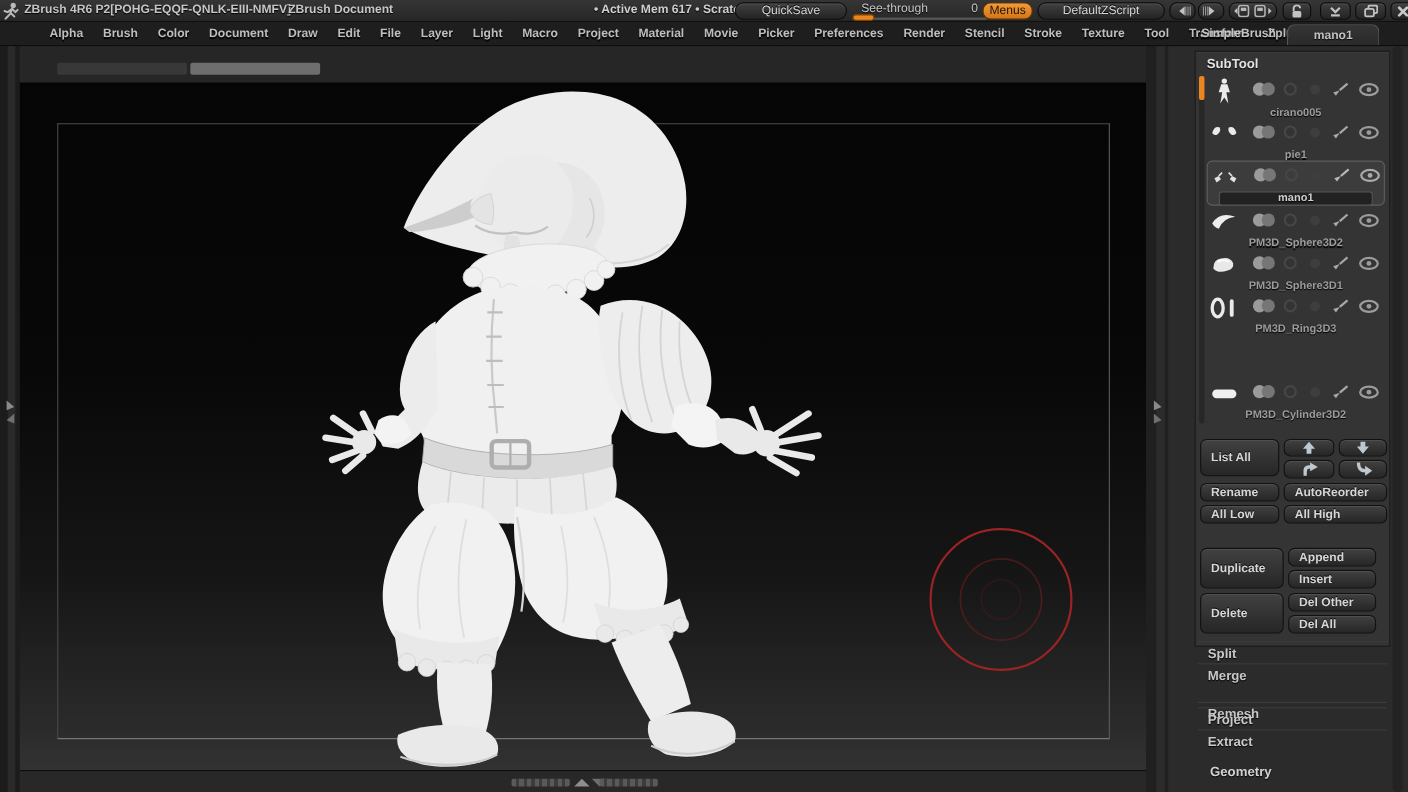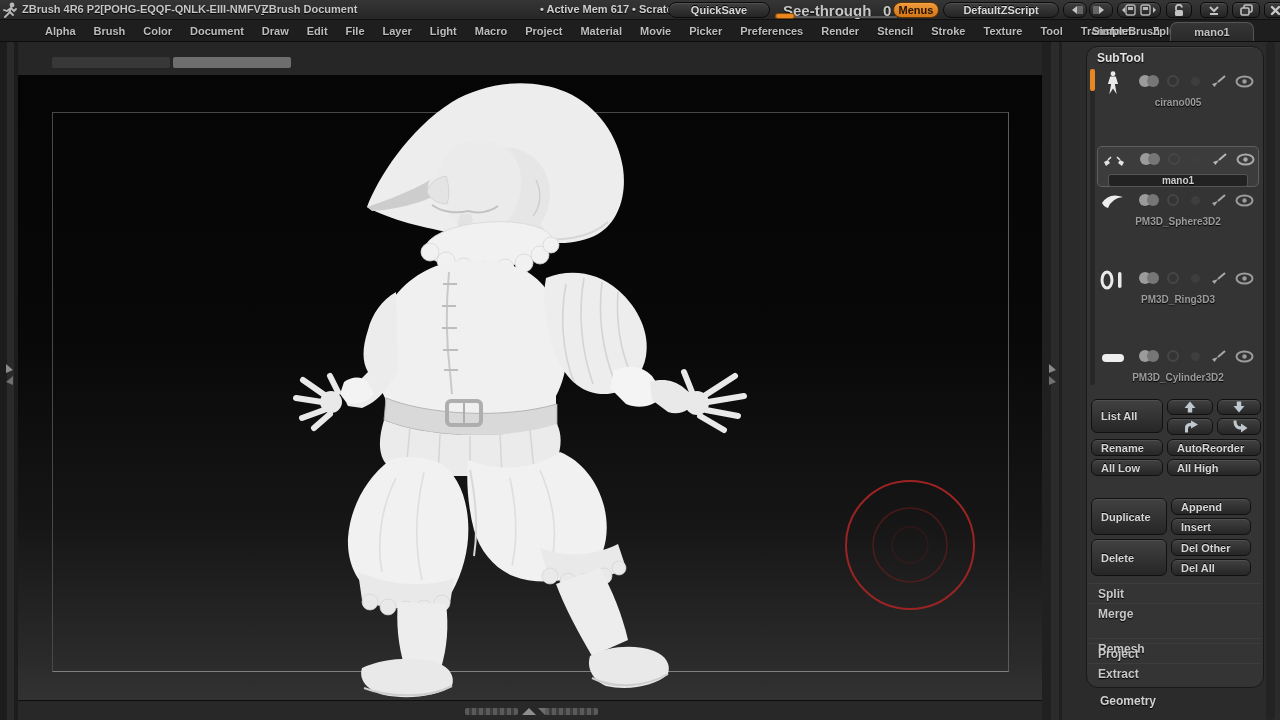--- a/index.html
+++ b/index.html
@@ -9,26 +9,26 @@
   #app { position:relative; width:1280px; height:720px; }
 
   
   #titlebar { position:absolute; left:0; top:0; width:1280px; height:20px;
     background:linear-gradient(#353535,#272727); border-bottom:1px solid #101010;
     color:#c6c6c6; font-size:11px; font-weight:bold; }
   .tb-text { position:absolute; top:3px; white-space:nowrap; text-shadow:0 1px 1px #000; }
   .pill { position:absolute; top:2px; height:16px; border-radius:8px;
     background:linear-gradient(#404040,#242424); border:1px solid #0c0c0c;
     box-shadow:inset 0 1px 0 rgba(255,255,255,.09);
-    color:#d8d8d8; font-size:11px; font-weight:bold; text-align:center;
+    color:#d8d8d8; font-size:11px; font-weight:normal; text-align:center;
     line-height:14px; text-shadow:0 -1px 0 #000; }
   .orange-btn { background:linear-gradient(#f19a39,#d2751a)!important;
     border:1px solid #5d3300!important; color:#241300!important; text-shadow:none!important; }
   #seethrough { position:absolute; left:775px; top:1px; width:130px; height:18px; }
-  #seethrough .lbl { color:#c6c6c6; font-size:15px; font-weight:bold; white-space:nowrap; text-shadow:0 1px 1px #000;}
+  #seethrough .lbl { color:#c6c6c6; font-size:11px; font-weight:normal; white-space:nowrap; text-shadow:0 1px 1px #000;}
   #st-track { position:absolute; left:0; top:15px; width:122px; height:2px; background:#585858; }
   #st-handle { position:absolute; left:0, ; left:0; top:12px; width:20px; height:6px;
     border-radius:3px; background:#e8861f; border:1px solid #7c4403; }
   .winbtn { position:absolute; top:2px; height:16px; border-radius:7px;
     background:linear-gradient(#3e3e3e,#242424); border:1px solid #0c0c0c;
     box-shadow:inset 0 1px 0 rgba(255,255,255,.09); display:flex; align-items:center; justify-content:center; gap:2px; }
 
   
   #menubar { position:absolute; left:0; top:20px; width:1280px; height:22px;
     background:#1e1e1e; border-bottom:1px solid #0c0c0c; }
@@ -58,22 +58,22 @@
   .hbar { position:absolute; top:7px; height:7px; border-radius:2px;
     background:repeating-linear-gradient(90deg,#5a5a5a 0 4px,#3c3c3c 4px 7px); }
   .tri { width:0; height:0; display:inline-block; }
 
   #divider { position:absolute; left:1042px; top:42px; width:20px; height:678px; background:#202020; }
   #divider .inner { position:absolute; left:9px; top:0; width:8px; height:678px; background:#2b2b2b; }
 
   
   #right-panel { position:absolute; left:1062px; top:42px; width:218px; height:678px; background:#2b2b2b; }
   #rp-scroll { position:absolute; left:204px; top:0; width:9px; height:678px; background:#232323; border-radius:4px; }
-  #subtool-panel { position:absolute; left:24px; top:4px; width:178px; height:642px;
-    background:#343434; border:1px solid #191919; border-radius:12px;
+  #subtool-panel { position:absolute; left:24px; top:4px; width:178px; height:542px;
+    background:#343434; border:1px solid #191919; border-radius:0;
     box-shadow:inset 0 1px 0 rgba(255,255,255,.05); }
   #subtool-header { position:absolute; left:10px; top:4px; color:#e2e2e2; font-size:12px; font-weight:bold; text-shadow:0 1px 1px #000; }
   #subtool-scrolltrack { position:absolute; left:3px; top:22px; width:5px; height:316px; background:#272727; border-radius:2px; }
   #subtool-scrollthumb { position:absolute; left:0; top:0; width:5px; height:22px; background:#e8861f; border-radius:2px; }
 
   .st-row { position:absolute; left:12px; width:158px; height:39px; }
   .st-row .thumb { position:absolute; left:0; top:1px; width:28px; height:26px; }
   .st-icons { position:absolute; left:36px; top:4px; width:122px; height:18px; }
   .ic-paint { position:absolute; left:4px; top:2px; width:20px; height:12px; }
   .ic-paint::before { content:""; position:absolute; left:0; top:0; width:12px; height:12px; border-radius:50%; background:#9b9b9b; }
@@ -376,20 +376,40 @@
               <path d="M9 8 L3 10 L5.5 13 Z" fill="#a8a8a8"></path>
             </svg>
           <svg class="ic-eye" viewBox="0 0 19 13">
               <ellipse cx="9.5" cy="6.5" rx="8" ry="5" fill="none" stroke="#9c9c9c" stroke-width="2"></ellipse>
               <circle cx="9.5" cy="6.5" r="2.2" fill="#9c9c9c"></circle>
             </svg>
         </div>
         <div class="st-name">cirano005</div>
       </div>
 
+      <div class="st-row" style="top:61px">
+        <svg class="thumb" viewBox="0 0 28 26">
+          <path d="M3 12 Q5 5 10 7 Q11 11 8 13 Q5 15 3 12 Z" fill="#eaeaea"></path>
+          <path d="M25 12 Q23 5 18 7 Q17 11 20 13 Q23 15 25 12 Z" fill="#eaeaea"></path>
+        </svg>
+        <div class="st-icons">
+          <span class="ic-paint"></span>
+          <span class="ic-ghost"></span>
+          <span class="ic-dot"></span>
+          <svg class="ic-brush" viewBox="0 0 18 15">
+              <path d="M16 2 L9 8" stroke="#a8a8a8" stroke-width="2"></path>
+              <path d="M9 8 L3 10 L5.5 13 Z" fill="#a8a8a8"></path>
+            </svg>
+          <svg class="ic-eye" viewBox="0 0 19 13">
+              <ellipse cx="9.5" cy="6.5" rx="8" ry="5" fill="none" stroke="#9c9c9c" stroke-width="2"></ellipse>
+              <circle cx="9.5" cy="6.5" r="2.2" fill="#9c9c9c"></circle>
+            </svg>
+        </div>
+        <div class="st-name">pie1</div>
+      </div>
 
       <div class="st-row selected" style="top:100px">
         <svg class="thumb" style="left:2px" viewBox="0 0 28 26">
           <path d="M4 14 l4 -2 l2 3 l-4 3 Z" fill="#e2e2e2"></path>
           <path d="M24 14 l-4 -2 l-2 3 l4 3 Z" fill="#e2e2e2"></path>
           <path d="M8 12 l3 -3 M20 12 l-3 -3" stroke="#e2e2e2" stroke-width="1.6"></path>
         </svg>
         <div class="st-icons" style="left:38px">
           <span class="ic-paint"></span>
           <span class="ic-ghost"></span>
@@ -419,20 +439,40 @@
               <path d="M9 8 L3 10 L5.5 13 Z" fill="#a8a8a8"></path>
             </svg>
           <svg class="ic-eye" viewBox="0 0 19 13">
               <ellipse cx="9.5" cy="6.5" rx="8" ry="5" fill="none" stroke="#9c9c9c" stroke-width="2"></ellipse>
               <circle cx="9.5" cy="6.5" r="2.2" fill="#9c9c9c"></circle>
             </svg>
         </div>
         <div class="st-name">PM3D_Sphere3D2</div>
       </div>
 
+      <div class="st-row" style="top:180px">
+        <svg class="thumb" viewBox="0 0 28 26">
+          <path d="M4 16 Q4 8 11 7 Q19 5 22 11 Q23 16 17 18 Q8 21 4 16 Z" fill="#e8e8e8"></path>
+          <path d="M8 10 Q13 7 18 10" stroke="#ffffff" stroke-width="1.5" fill="none"></path>
+        </svg>
+        <div class="st-icons">
+          <span class="ic-paint"></span>
+          <span class="ic-ghost"></span>
+          <span class="ic-dot"></span>
+          <svg class="ic-brush" viewBox="0 0 18 15">
+              <path d="M16 2 L9 8" stroke="#a8a8a8" stroke-width="2"></path>
+              <path d="M9 8 L3 10 L5.5 13 Z" fill="#a8a8a8"></path>
+            </svg>
+          <svg class="ic-eye" viewBox="0 0 19 13">
+              <ellipse cx="9.5" cy="6.5" rx="8" ry="5" fill="none" stroke="#9c9c9c" stroke-width="2"></ellipse>
+              <circle cx="9.5" cy="6.5" r="2.2" fill="#9c9c9c"></circle>
+            </svg>
+        </div>
+        <div class="st-name">PM3D_Sphere3D1</div>
+      </div>
 
       <div class="st-row" style="top:219px">
         <svg class="thumb" viewBox="0 0 28 26">
           <ellipse cx="8" cy="13" rx="5" ry="8" fill="none" stroke="#eaeaea" stroke-width="3"></ellipse>
           <rect x="19" y="5" width="3.5" height="16" rx="1.7" fill="#eaeaea"></rect>
         </svg>
         <div class="st-icons">
           <span class="ic-paint"></span>
           <span class="ic-ghost"></span>
           <span class="ic-dot"></span>

